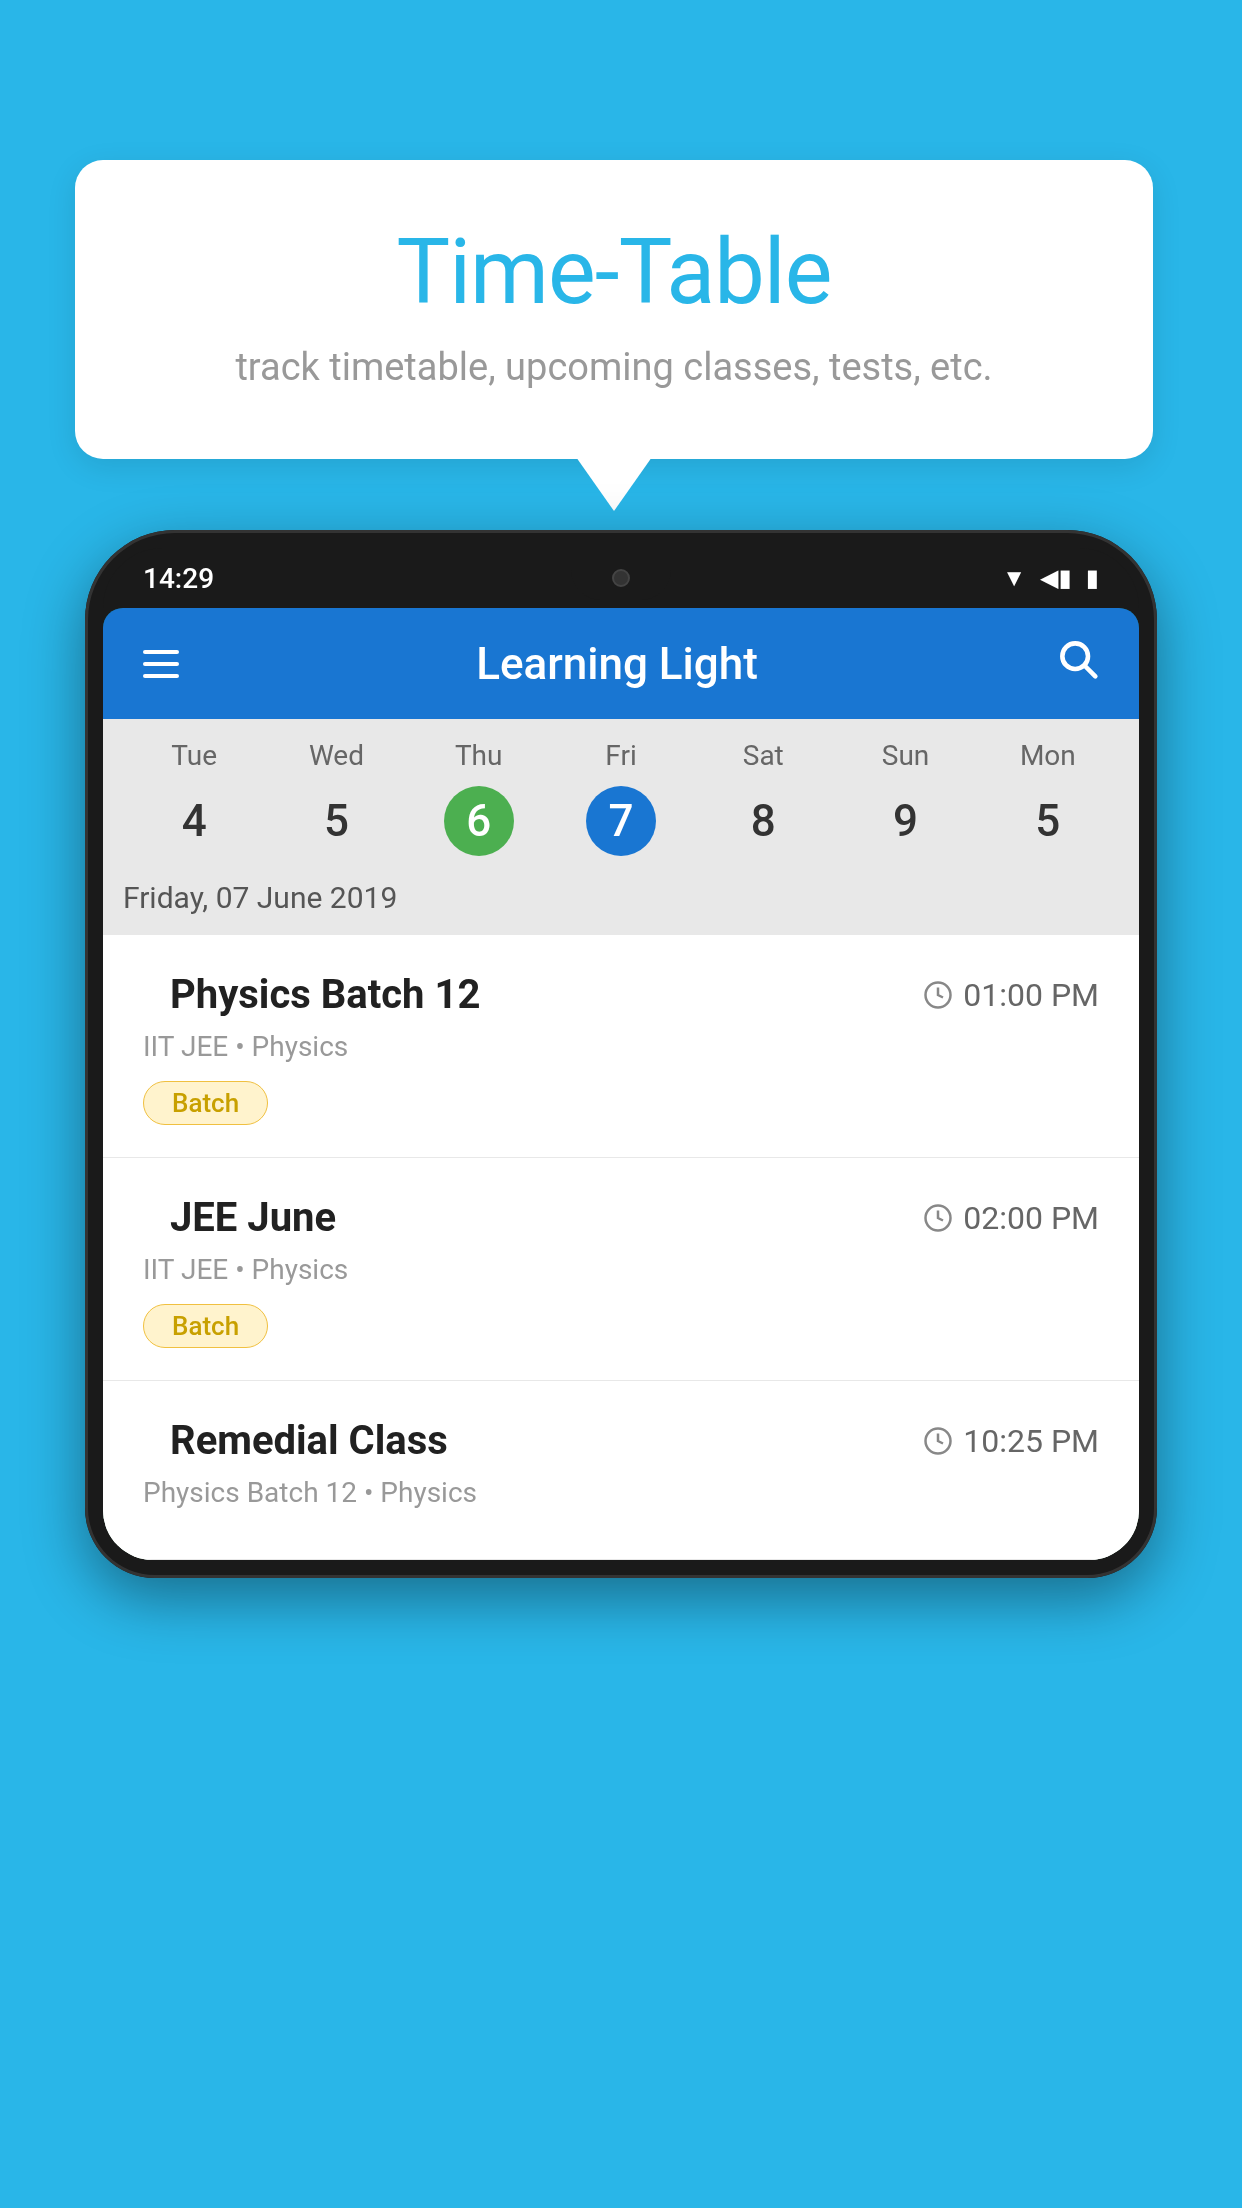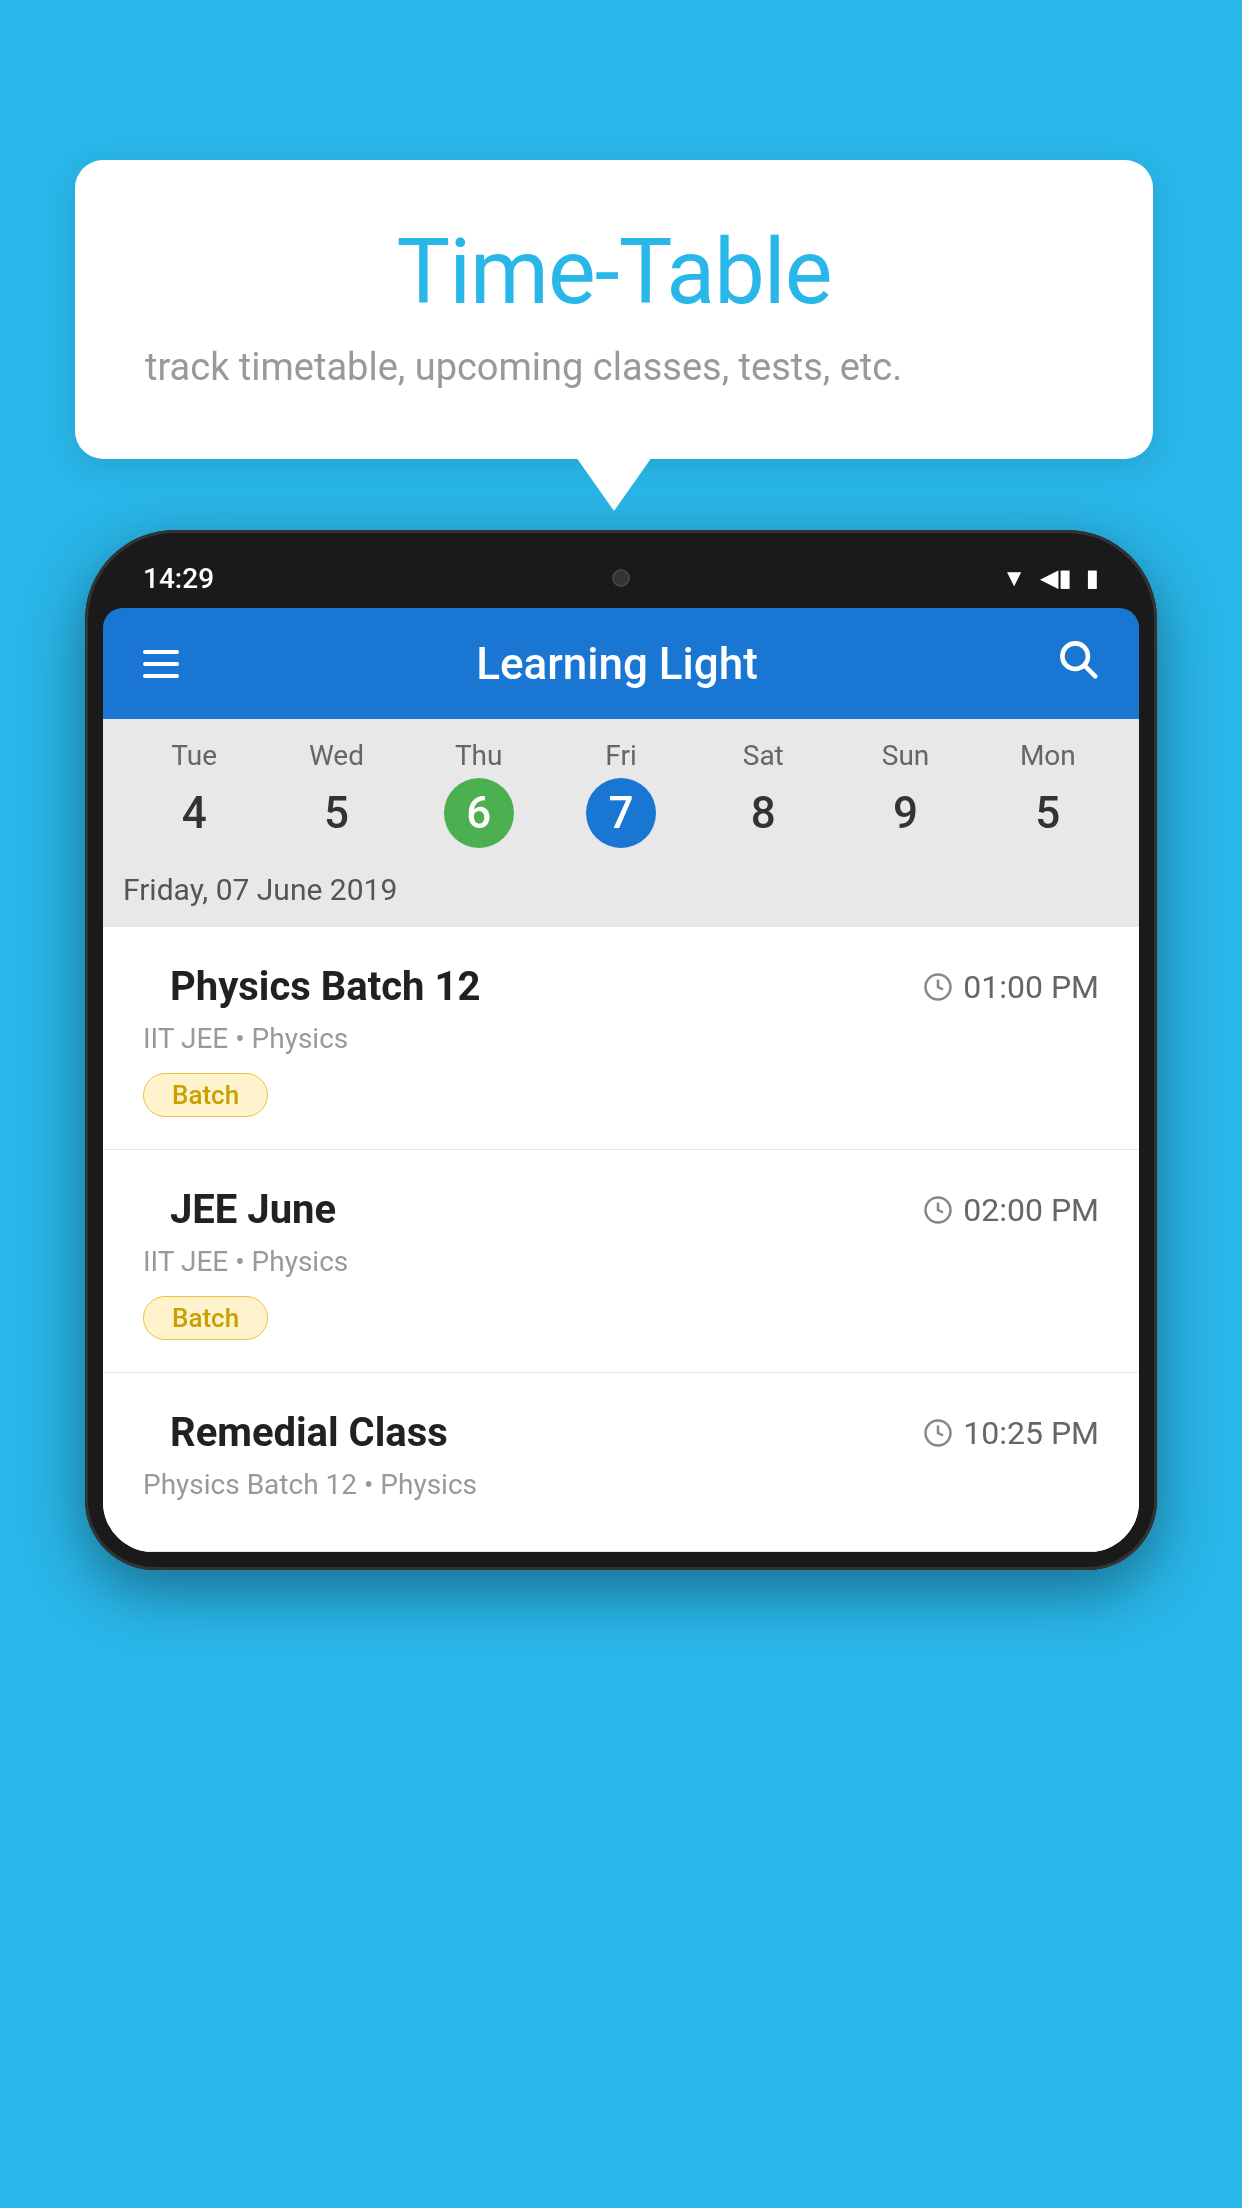--- a/index.html
+++ b/index.html
@@ -40,20 +40,21 @@
     .bubble-title {
       text-align: center;
       font-size: 90px;
       font-weight: 400;
       color: #29b6e8;
       letter-spacing: -1px;
       margin-bottom: 20px;
     }
 
     .bubble-subtitle {
+      text-align: center;
       font-size: 38px;
       color: #999;
       font-weight: 400;
     }
 
     
     .phone-wrapper {
       position: absolute;
       top: 530px;
       left: 85px;
@@ -173,21 +174,21 @@
       display: flex;
       justify-content: space-around;
       padding: 20px 20px 10px;
       background: #e8e8e8;
     }
 
     .day-col {
       display: flex;
       flex-direction: column;
       align-items: center;
-      gap: 6px;
+      gap: 14px;
       flex: 1;
     }
 
     .day-name {
       font-size: 28px;
       color: #666;
       font-weight: 400;
     }
 
     .day-num {

